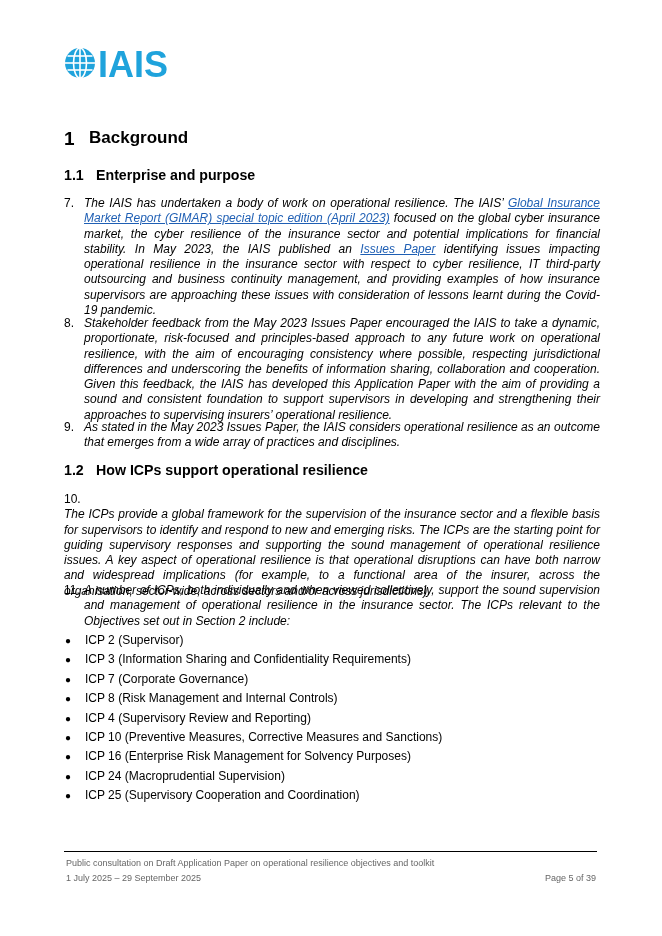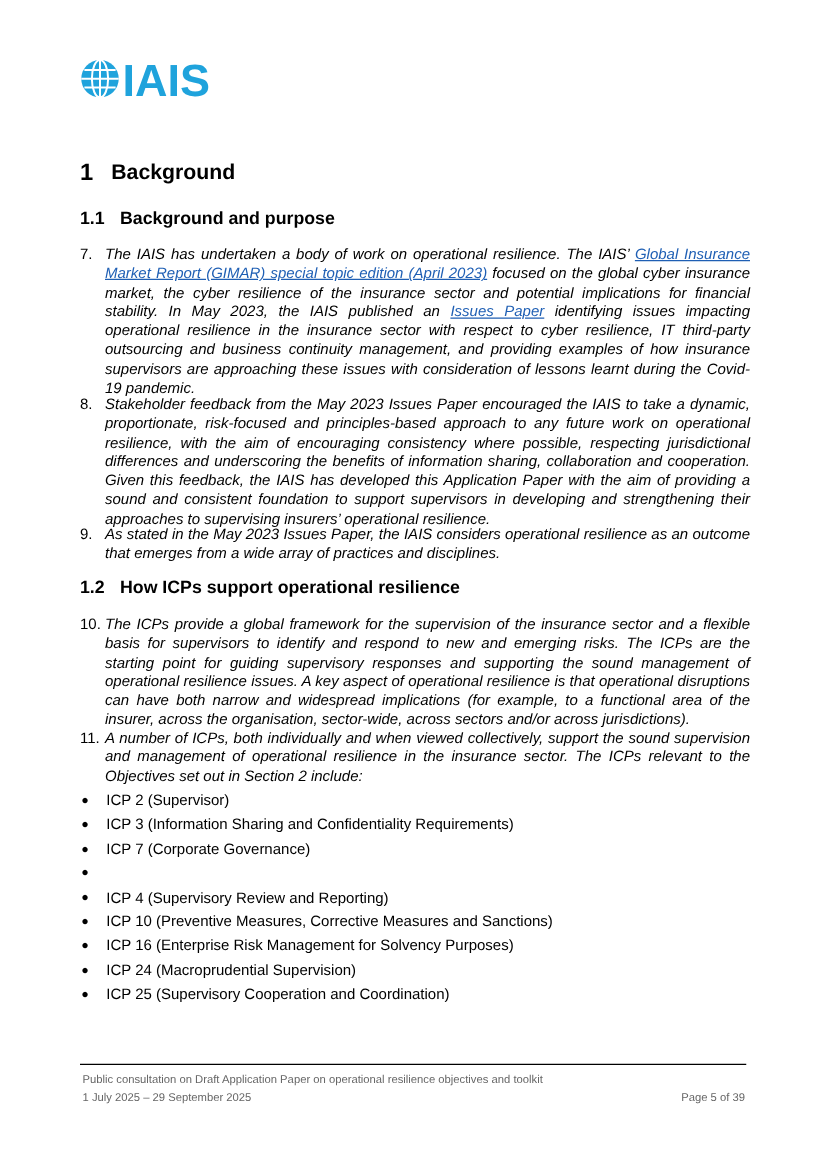--- a/index.html
+++ b/index.html
@@ -44,21 +44,21 @@
   <span class="logo-text">IAIS</span>
 </div>
 
 <div class="h1">
   <span class="num">1</span>
   <span>Background</span>
 </div>
 
 <div class="h2" style="top:167px;">
   <span class="num">1.1</span>
-  <span>Background and purpose</span>
+  <span>Enterprise and purpose</span>
 </div>
 
 <div class="para" style="top:196px;">
   <span class="num">7.</span>
   <span class="txt"><span>The IAIS has undertaken a body of work on operational resilience. The IAIS’ </span><a class="link">Global Insurance Market Report (GIMAR) special topic edition (April 2023)</a><span> focused on the global cyber insurance market, the cyber resilience of the insurance sector and potential implications for financial stability. In May 2023, the IAIS published an </span><a class="link">Issues Paper</a><span> identifying issues impacting operational resilience in the insurance sector with respect to cyber resilience, IT third-party outsourcing and business continuity management, and providing examples of how insurance supervisors are approaching these issues with consideration of lessons learnt during the Covid-19 pandemic.</span></span>
 </div>
 
 <div class="para" style="top:316px;">
   <span class="num">8.</span>
   <span class="txt">Stakeholder feedback from the May 2023 Issues Paper encouraged the IAIS to take a dynamic, proportionate, risk-focused and principles-based approach to any future work on operational resilience, with the aim of encouraging consistency where possible, respecting jurisdictional differences and underscoring the benefits of information sharing, collaboration and cooperation. Given this feedback, the IAIS has developed this Application Paper with the aim of providing a sound and consistent foundation to support supervisors in developing and strengthening their approaches to supervising insurers’ operational resilience.</span>
@@ -67,21 +67,21 @@
 <div class="para" style="top:420px;">
   <span class="num">9.</span>
   <span class="txt">As stated in the May 2023 Issues Paper, the IAIS considers operational resilience as an outcome that emerges from a wide array of practices and disciplines.</span>
 </div>
 
 <div class="h2" style="top:462px;">
   <span class="num">1.2</span>
   <span>How ICPs support operational resilience</span>
 </div>
 
-<div class="para" style="top:492px;">
+<div class="para" style="top:492px;flex-direction:column;">
   <span class="num">10.</span>
   <span class="txt">The ICPs provide a global framework for the supervision of the insurance sector and a flexible basis for supervisors to identify and respond to new and emerging risks. The ICPs are the starting point for guiding supervisory responses and supporting the sound management of operational resilience issues. A key aspect of operational resilience is that operational disruptions can have both narrow and widespread implications (for example, to a functional area of the insurer, across the organisation, sector-wide, across sectors and/or across jurisdictions).</span>
 </div>
 
 <div class="para" style="top:583px;">
   <span class="num">11.</span>
   <span class="txt">A number of ICPs, both individually and when viewed collectively, support the sound supervision and management of operational resilience in the insurance sector. The ICPs relevant to the Objectives set out in Section 2 include:</span>
 </div>
 
 <div class="bullets">
@@ -92,20 +92,21 @@
   <div class="bullet">
       <span class="dot">●</span>
       <span>ICP 3 (Information Sharing and Confidentiality Requirements)</span>
     </div>
   <div class="bullet">
       <span class="dot">●</span>
       <span>ICP 7 (Corporate Governance)</span>
     </div>
   <div class="bullet">
       <span class="dot">●</span>
+      <span>ICP 8 (Risk Management and Internal Controls)</span>
     </div>
   <div class="bullet">
       <span class="dot">●</span>
       <span>ICP 4 (Supervisory Review and Reporting)</span>
     </div>
   <div class="bullet">
       <span class="dot">●</span>
       <span>ICP 10 (Preventive Measures, Corrective Measures and Sanctions)</span>
     </div>
   <div class="bullet">

